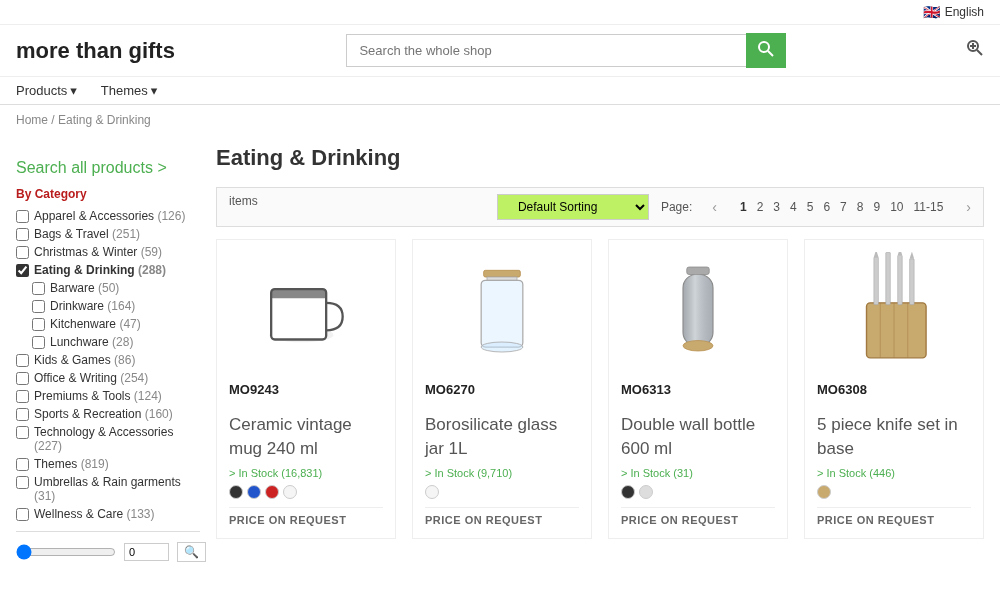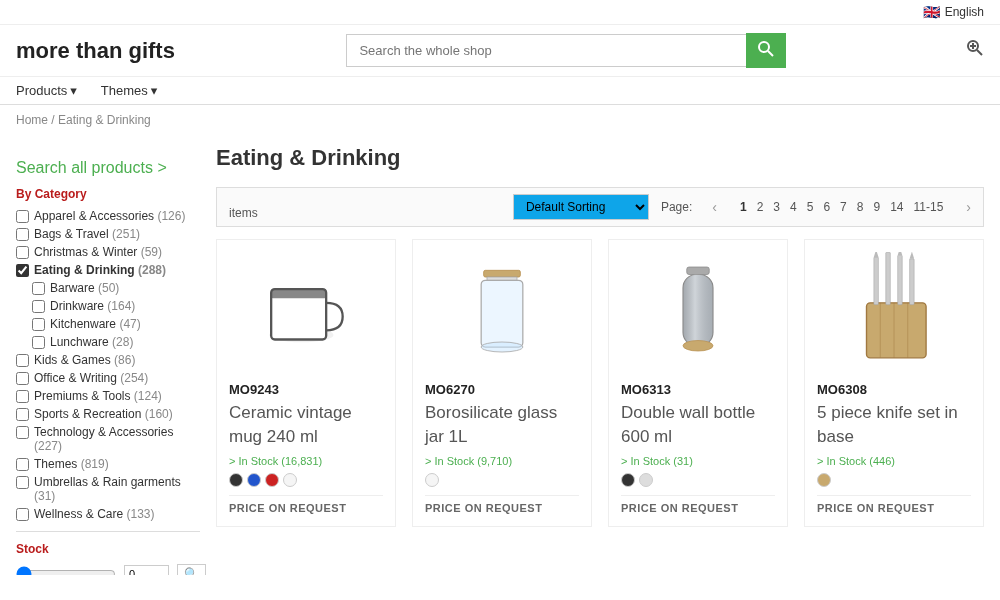--- a/index.html
+++ b/index.html
@@ -40,35 +40,35 @@
     .subcategory { margin-left: 16px; }
     .sidebar-divider { border: none; border-top: 1px solid #ddd; margin: 10px 0; }
     .stock-section h3 { font-size: 12px; font-weight: bold; margin-bottom: 8px; }
     .stock-range { display: flex; align-items: center; gap: 8px; margin-top: 8px; }
     .stock-range input[type="range"] { width: 100px; }
     .stock-range input[type="number"] { width: 45px; border: 1px solid #ccc; padding: 2px 4px; font-size: 11px; }
     .stock-search-btn { background: none; border: 1px solid #ccc; padding: 2px 6px; cursor: pointer; font-size: 12px; }
 
     
     .content { flex: 1; overflow-y: auto; }
-    .content-header { display: flex; align-items: flex-end; justify-content: space-between; border: 1px solid #ddd; padding: 6px 12px; margin-bottom: 12px; background: #fafafa; }
+    .content-header { display: flex; align-items: flex-start; justify-content: space-between; border: 1px solid #ddd; padding: 6px 12px; margin-bottom: 12px; background: #fafafa; }
     .content-header .items-label { font-size: 12px; color: #555; }
     .sort-pagination { display: flex; align-items: center; gap: 12px; }
-    .sort-select { border: 1px solid #ccc; padding: 4px 8px; font-size: 12px; background: #0ea5e9; cursor: pointer; }
+    .sort-select { border: 1px solid #ccc; padding: 4px 16px; font-size: 12px; background: #bef264; cursor: pointer; }
     .pagination { display: flex; align-items: center; gap: 20px; font-size: 12px; }
     .pagination span { color: #555; }
     .pagination .page-link { color: #555; cursor: pointer; padding: 1px 3px; text-decoration: none; }
     .pagination .page-link.active { font-weight: bold; color: #333; }
     .pagination .arrow { cursor: pointer; color: #999; font-size: 14px; }
 
     
     .product-grid { display: grid; grid-template-columns: repeat(4, 1fr); gap: 16px; }
     .product-card { border: 1px solid #eee; padding: 12px; display: flex; flex-direction: column; }
     .product-image { width: 100%; height: 120px; display: flex; align-items: center; justify-content: center; margin-bottom: 10px; overflow: hidden; }
-    .product-code { font-weight: bold; font-size: 13px; color: #222; margin-bottom: 4px; }
+    .product-code { font-weight: bold; font-size: 13px; color: #222; margin-bottom: 16px; }
     .product-name { font-size: 17px; color: #555; margin-bottom: 6px; line-height: 1.4; min-height: 30px; }
     .stock-status { color: #4caf50; font-size: 11px; margin-bottom: 6px; display: flex; align-items: center; gap: 2px; }
     .color-swatches { display: flex; gap: 4px; margin-bottom: 8px; }
     .swatch { width: 14px; height: 14px; border-radius: 50%; border: 1px solid #ccc; cursor: pointer; }
     .price-on-request { font-size: 11px; font-weight: bold; color: #666; letter-spacing: 0.5px; border-top: 1px solid #eee; padding-top: 6px; }
 
     
     .page-title-section { padding: 10px 0 6px 0; }
     .page-title { font-size: 22px; font-weight: bold; color: #333; margin-bottom: 10px; }
   </style>
@@ -187,21 +187,20 @@
         </div>
         <div class="category-item">
           <input type="checkbox" style="">
           <span class="category-label">Wellness &amp; Care<span class="category-count"> (133)</span></span>
         </div>
       </div>
 
     <hr class="sidebar-divider">
 
     <div class="stock-section">
-      <h3>Stock</h3>
       <div class="stock-range">
         <input type="range" min="0" max="20000" value="0" style="">
         <input type="number" value="0" style="">
         <button class="stock-search-btn">🔍</button>
       </div>
     </div>
   </div>
 
   <div class="content">
 
@@ -219,21 +218,21 @@
           <div id="page-links" style="display:flex;gap:4px;">
               <a href="#" class="page-link active">1</a>
               <a href="#" class="page-link">2</a>
               <a href="#" class="page-link">3</a>
               <a href="#" class="page-link">4</a>
               <a href="#" class="page-link">5</a>
               <a href="#" class="page-link">6</a>
               <a href="#" class="page-link">7</a>
               <a href="#" class="page-link">8</a>
               <a href="#" class="page-link">9</a>
-              <a href="#" class="page-link">14</a>
+              <a href="#" class="page-link">10</a>
               <a href="#" class="page-link">11-15</a>
             </div>
           <span class="arrow">›</span>
         </div>
       </div>
     </div>
 
     <div class="product-grid" id="product-grid">
         <div class="product-card">
           <div class="product-image">

